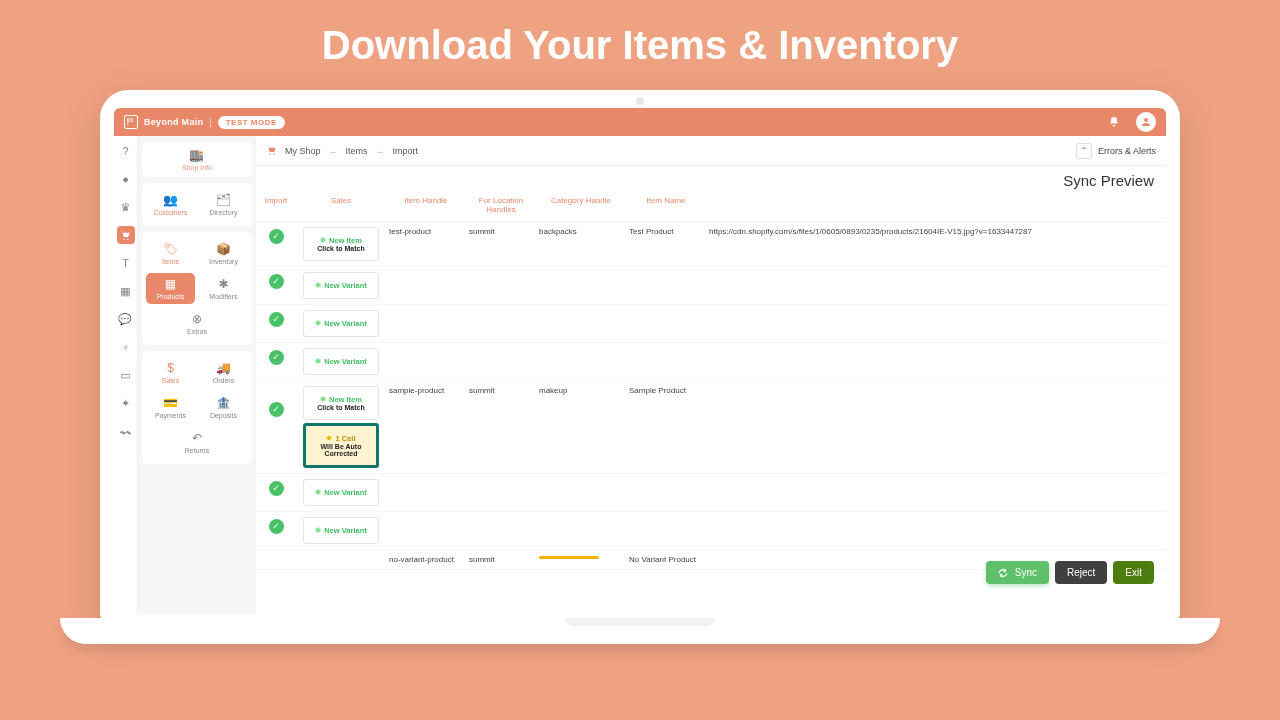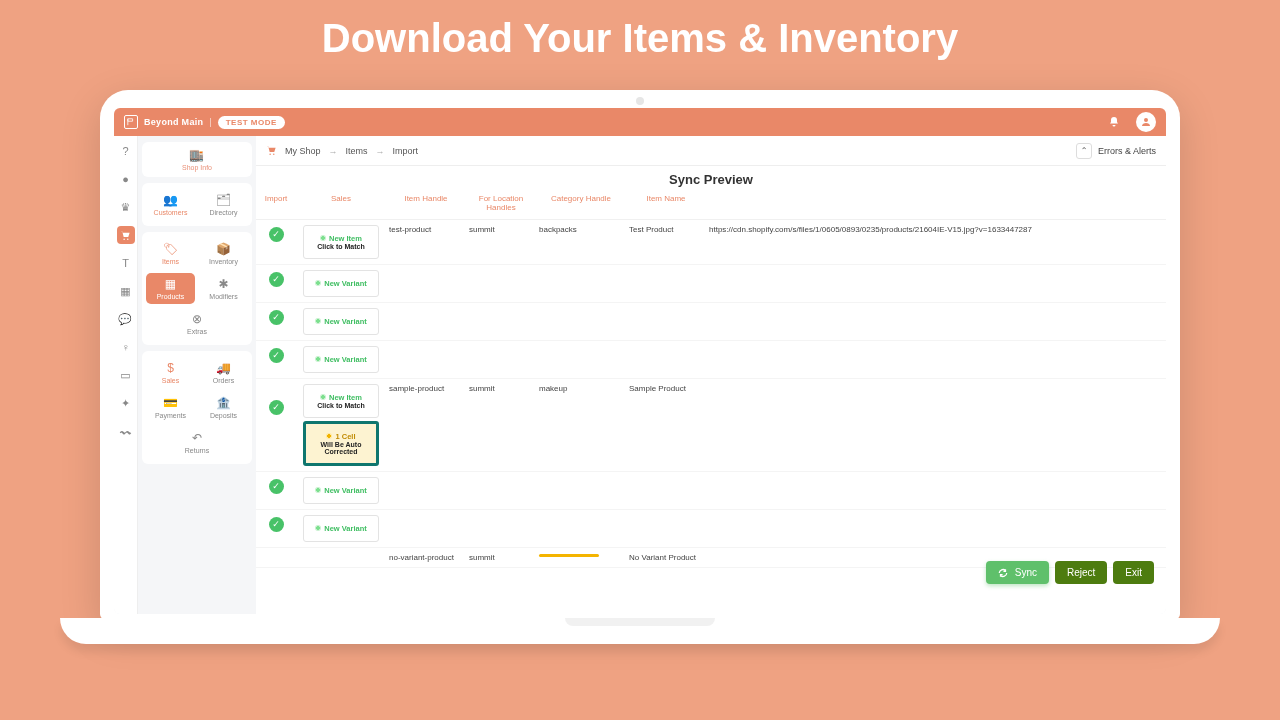--- a/index.html
+++ b/index.html
@@ -1,19 +1,19 @@
 <!DOCTYPE html>
 <html><head>
 <meta charset="utf-8">
 <style>
   * { box-sizing: border-box; margin: 0; padding: 0; }
   html, body { width: 1280px; height: 720px; overflow: hidden; font-family: -apple-system, Helvetica, Arial, sans-serif; }
   body { background: #efa282; }
 
-  .hero-title { text-align: center; color: #fff; font-size: 40px; font-weight: 700; padding-top: 16px; }
+  .hero-title { text-align: center; color: #fff; font-size: 40px; font-weight: 700; padding-top: 23px; }
 
   
   .laptop { position: absolute; left: 100px; top: 90px; width: 1080px; }
   .lid { background: #fff; border-radius: 28px 28px 6px 6px; padding: 18px 14px 0 14px; box-shadow: 0 12px 40px rgba(0,0,0,0.15); height: 530px; position: relative; }
   .camera { position:absolute; left:50%; top:7px; transform:translateX(-50%); width:8px; height:8px; border-radius:50%; background:#e6e6e6; }
   .screen { width: 100%; height: 506px; background:#fff; border-radius: 6px; overflow: hidden; display:flex; flex-direction:column; font-size:10px; color:#555; }
   .base { height: 26px; background:#fff; border-radius: 0 0 30px 30px; margin: -2px -40px 0 -40px; box-shadow: 0 8px 10px rgba(0,0,0,0.08); position:relative; }
   .base::before { content:""; position:absolute; left:50%; top:0; transform:translateX(-50%); width:150px; height:8px; background:#f1f1f1; border-radius:0 0 10px 10px; }
 
   
@@ -48,21 +48,21 @@
   .tile.selected { background:#e98868; }
   .tile.selected .ico,.tile.selected .lbl{ color:#fff; }
 
   
   .main { flex:1; background:#fff; display:flex; flex-direction:column; min-width:0; }
   .crumbbar { height:30px; border-bottom:1px solid #eee; display:flex; align-items:center; padding:0 10px; gap:8px; font-size:9px; color:#555; }
   .crumbbar .cart{ color:#e98868; font-size:11px; }
   .arrow{ color:#aaa; }
   .errs { margin-left:auto; display:flex; align-items:center; gap:6px; color:#444; }
   .caret-box { width:16px; height:16px; border:1px solid #ddd; border-radius:3px; display:flex; align-items:center; justify-content:center; font-size:8px; }
-  .syncprev { text-align:center; padding:6px 12px 2px; font-size:13px; color:#333; font-weight:700; }
+  .syncprev { text-align:right; padding:6px 12px 2px; font-size:15px; color:#333; font-weight:400; }
 
   
   .table { flex:1; overflow:hidden; }
   .thead, .row { display:grid; grid-template-columns: 40px 90px 80px 70px 90px 80px 1fr; align-items:start; }
   .thead { color:#e98868; font-size:8px; text-align:center; padding:6px 0; border-bottom:1px solid #f0f0f0; }
   .thead div{ padding:0 2px; line-height:1.1; }
   .row { border-bottom:1px solid #f4f4f4; padding:5px 0; font-size:8px; color:#444; }
   .row .cell { padding:0 3px; }
   .check { width:15px; height:15px; border-radius:50%; background:#48c268; display:flex; align-items:center; justify-content:center; color:#fff; font-size:9px; margin:2px auto 0; }
   .pill { border:1px solid #e3e3e3; border-radius:3px; padding:8px 4px; text-align:center; background:#fff; margin:0 4px; }
@@ -71,21 +71,21 @@
   .pill .sub { font-size:7px; color:#222; font-weight:600; }
   .warn { border:3px solid #0f766e; background:#f7c21a33; }
   .warn .tag{ color:#c08a00; }
   .warn .tag::before{ background: radial-gradient(circle,#f1b200 40%, #ffe9a0 41%); }
   .warn .sub{ color:#222; }
   .warnbar { height:3px; background:#f4b400; border-radius:2px; margin-top:1px; width:60px; }
 
   .footer { position:absolute; right:26px; bottom:36px; display:flex; gap:6px; }
   .btn { font-size:10px; padding:6px 12px; border-radius:4px; border:none; cursor:pointer; }
   .btn-sync { background:#5fc06b; color:#fff; display:flex; align-items:center; gap:7px; box-shadow:0 2px 4px rgba(95,192,107,.4); }
-  .btn-reject { background:#4d7c0f; color:#fff; }
+  .btn-reject { background:#404040; color:#fff; }
   .btn-exit { background:#4d7c0f; color:#fff; }
 
   svg{display:block}
 </style>
 </head>
 <body>
 
 <div class="hero-title">Download Your Items &amp; Inventory</div>
 
 <div class="laptop">

